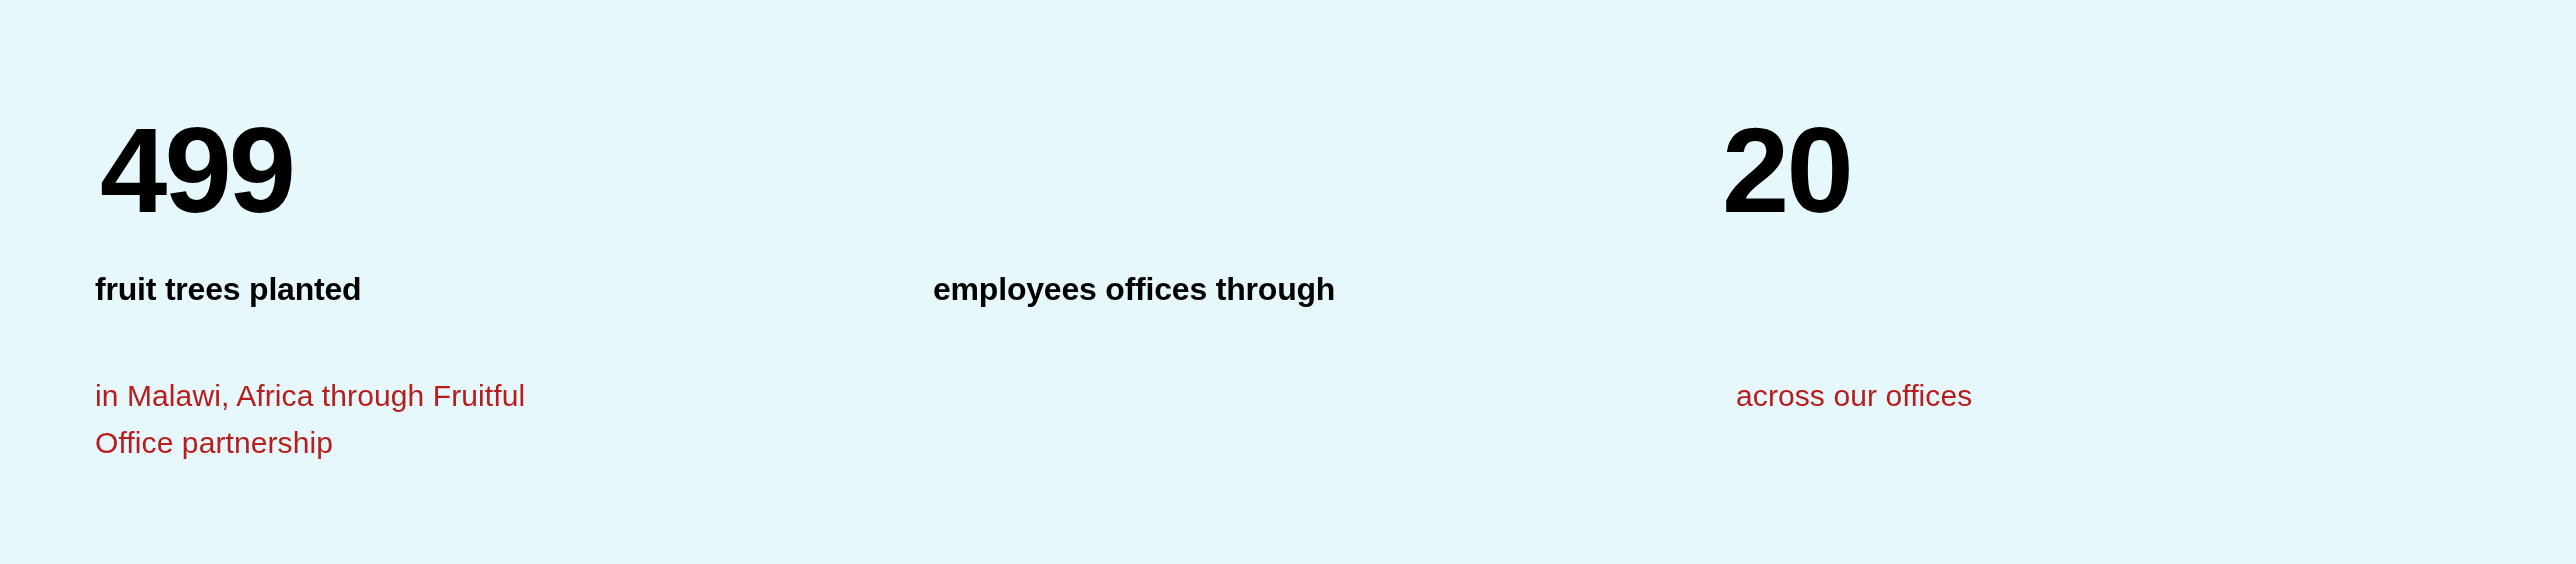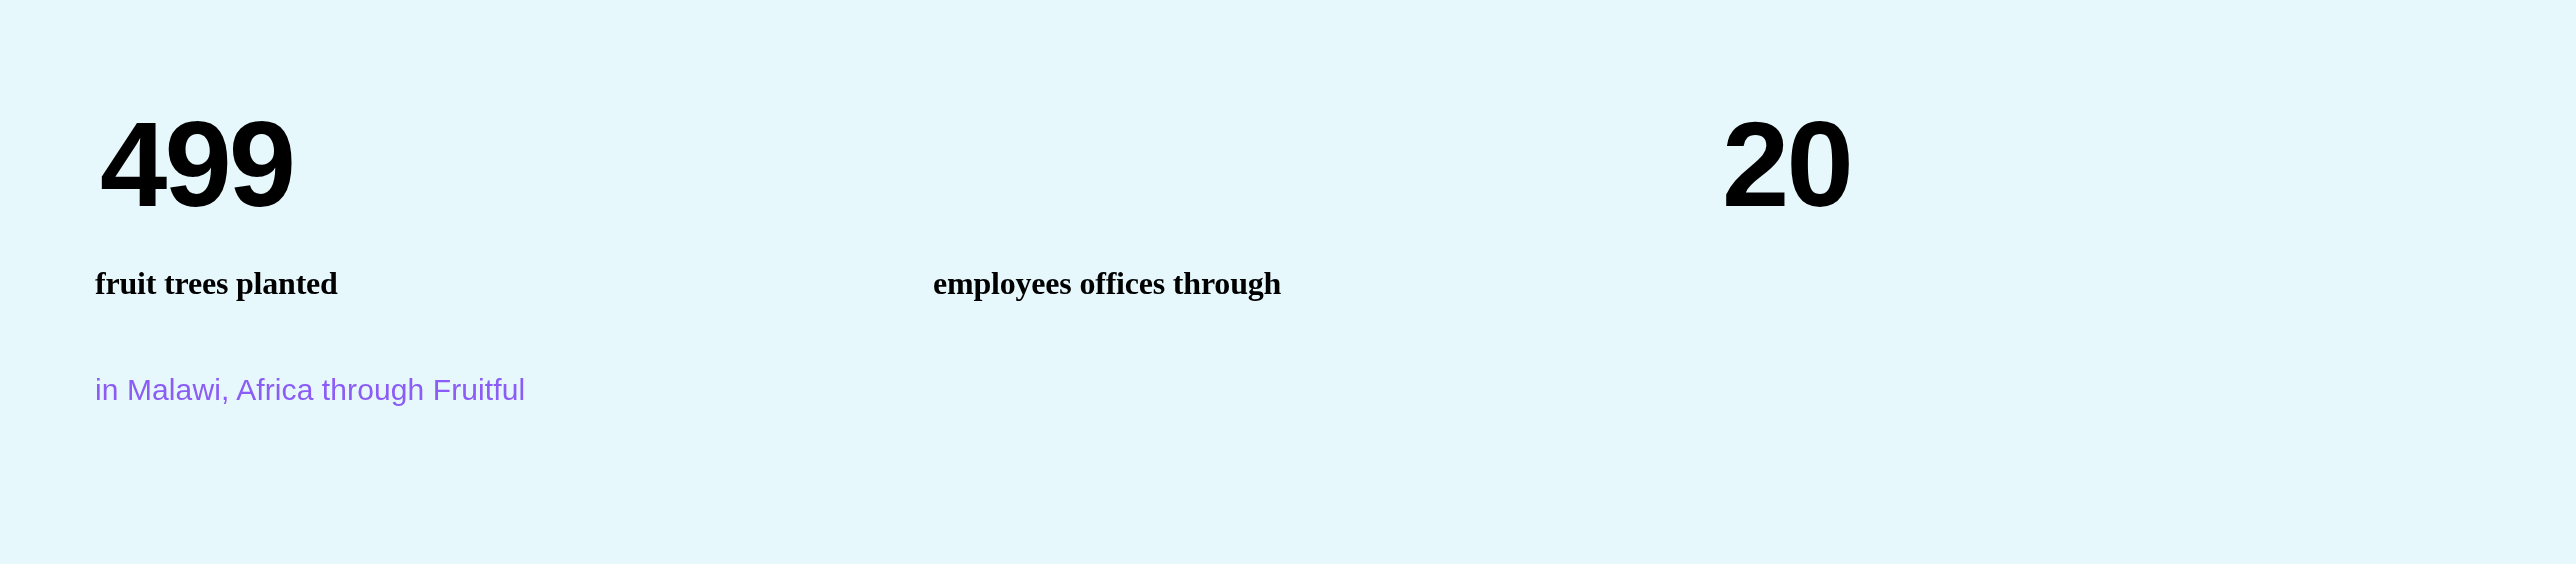--- a/index.html
+++ b/index.html
@@ -18,21 +18,21 @@
   .stats-band {
     position: relative;
     width: 2576px;
     height: 565px;
     background: #e6f8fc;
     box-sizing: border-box;
   }
 
   .stat-col {
     position: absolute;
-    top: 10px;
+    top: 16px;
     height: 420px;
   }
 
   
   .stat-col--trees     { left: 60px;   width: 771px; }
   .stat-col--employees { left: 896px;  width: 752px; }
   .stat-col--teams     { left: 1682px; width: 732px; }
 
   .stat-value {
     position: absolute;
@@ -44,39 +44,39 @@
     line-height: 1;
     letter-spacing: -2.9px;
     color: #000000;
     white-space: nowrap;
   }
 
   .stat-label {
     position: absolute;
     top: 256px;
     margin: 0;
-    font-family: Liberation Serif, serif;
+    font-family: Liberation Sans, sans-serif;
     font-weight: bold;
     font-size: 32px;
     line-height: 1.1;
     letter-spacing: -0.2px;
     color: #000000;
     white-space: nowrap;
   }
 
   .stat-desc {
     position: absolute;
     top: 357px;
     margin: 0;
     font-family: "Liberation Sans", sans-serif;
     font-weight: normal;
     font-size: 30px;
     line-height: 1.55;
     letter-spacing: 0.1px;
-    color: #8b5cf6;
+    color: #b91c1c;
   }
 
   
   .stat-col--trees     .stat-value { left: 40px; }
   .stat-col--trees     .stat-label { left: 35px; }
   .stat-col--trees     .stat-desc  { left: 35px; width: 540px; }
 
   .stat-col--employees .stat-value { left: 40px; }
   .stat-col--employees .stat-label { left: 37px; }
   .stat-col--employees .stat-desc  { left: 37px; width: 578px; }
@@ -89,25 +89,29 @@
 <body>
 
 <section class="stats-band">
 
   <div class="stat-col stat-col--trees">
     <div class="stat-value">499</div>
     <div class="stat-label">fruit trees planted</div>
     <div class="stat-desc">
       <span>in Malawi, Africa through Fruitful</span>
       <br>
+      <span>Office partnership</span>
     </div>
   </div>
 
   <div class="stat-col stat-col--employees">
     <div class="stat-label">employees offices through</div>
   </div>
 
   <div class="stat-col stat-col--teams">
     <div class="stat-value">20</div>
+    <div class="stat-desc">
+      <span>across our offices</span>
+    </div>
   </div>
 
 </section>
 
 
 </body></html>

